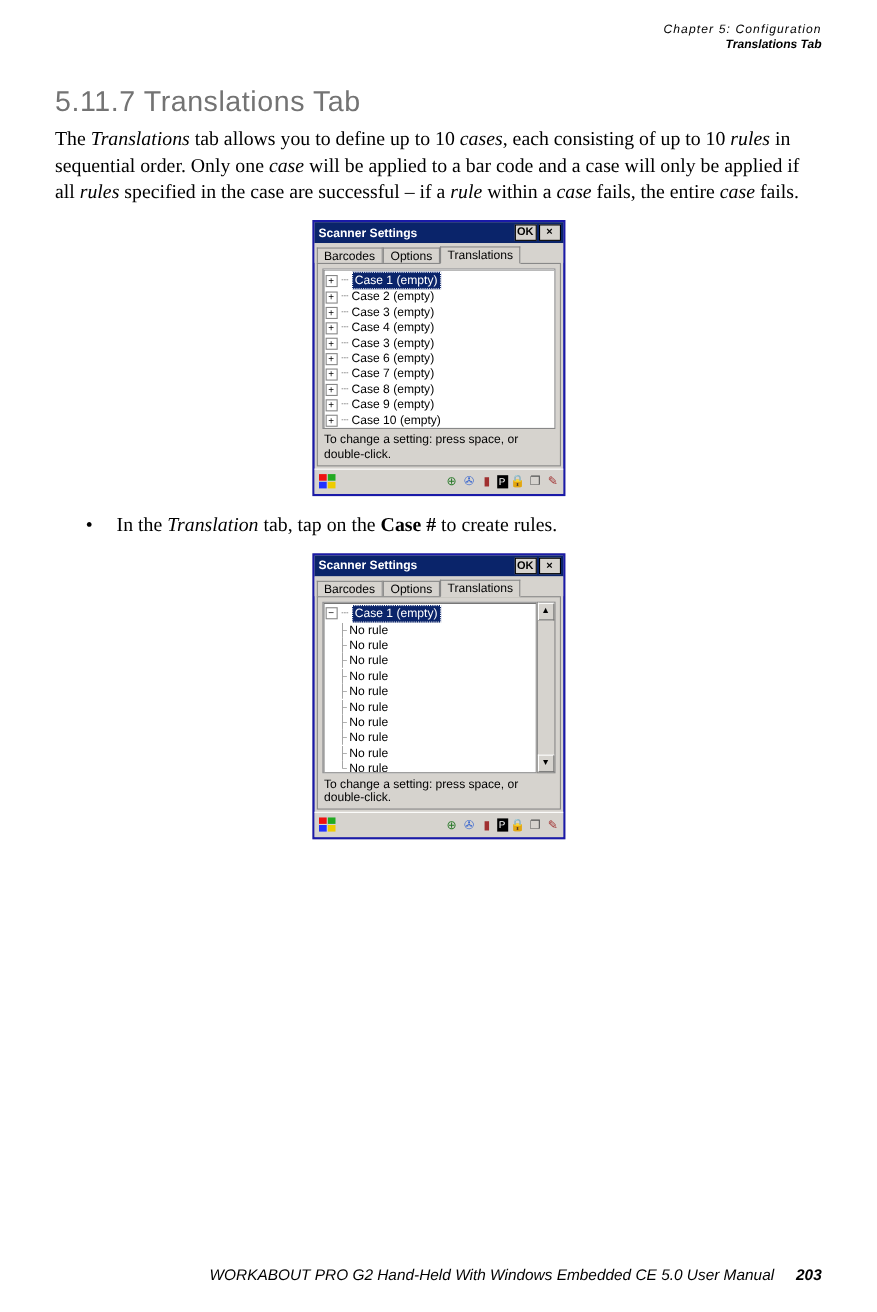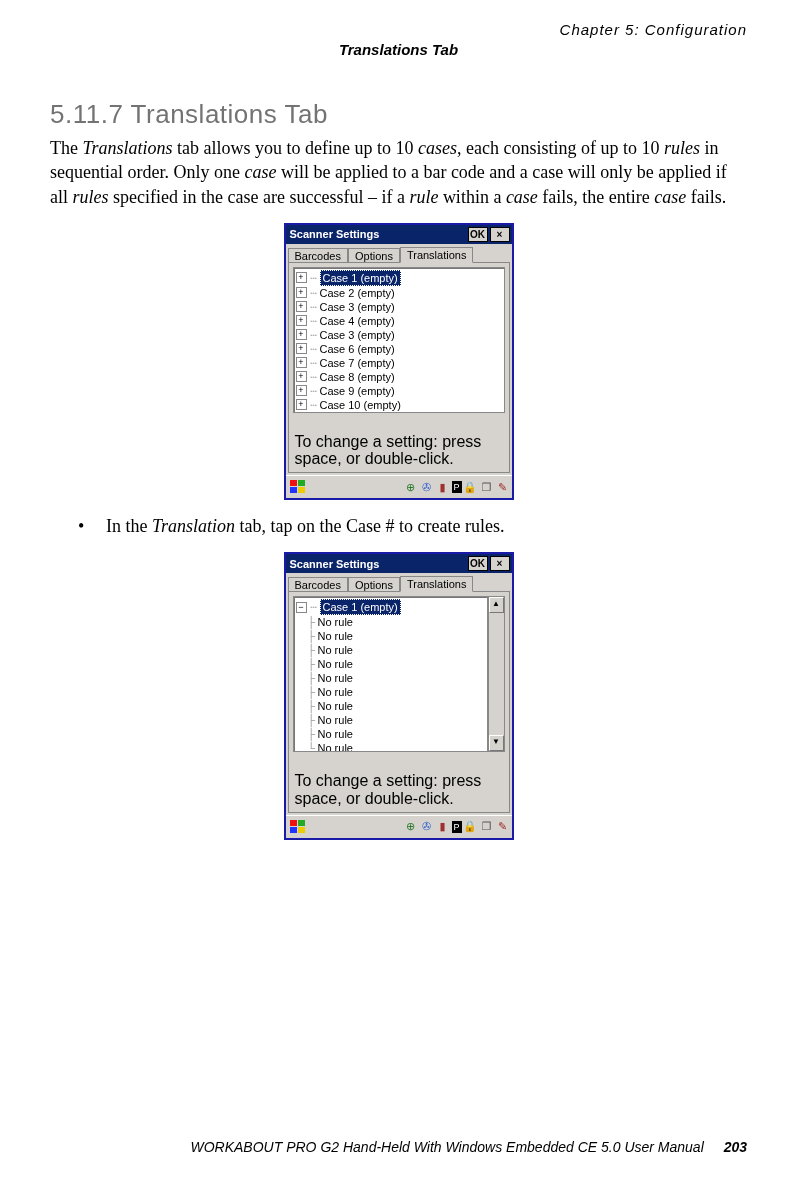--- a/index.html
+++ b/index.html
@@ -14,26 +14,26 @@
     width: 797px;
     height: 1193px;
     position: relative;
     box-sizing: border-box;
     padding: 20px 50px 30px 50px;
   }
   .running-head {
     text-align: right;
     font-style: italic;
     font-family: Arial, Helvetica, sans-serif;
-    font-size: 15px;
+    font-size: 11px;
     line-height: 1.3;
-    margin-bottom: 40px;
+    margin-bottom: 28px;
   }
   .running-head .line1 { font-weight: normal; letter-spacing: 1px; }
-  .running-head .line2 { font-weight: bold; font-style: italic; text-align: center; }
+  .running-head .line2 { font-weight: bold; font-style: italic; }
   .section-heading {
     font-family: Arial, Helvetica, sans-serif;
     font-stretch: condensed;
     color: #737373;
     font-size: 26px;
     font-weight: 400;
     letter-spacing: 0.5px;
     margin: 0 0 6px 0;
   }
   .body-text {
@@ -43,21 +43,21 @@
   }
   .body-text .it { font-style: italic; }
   .bullet-row {
     display: flex;
     font-size: 18px;
     line-height: 1.35;
     margin: 14px 0 14px 28px;
   }
   .bullet-dot { width: 28px; flex: none; }
   .bullet-text .it { font-style: italic; }
-  .bullet-text .bold { font-weight: normal; }
+  .bullet-text .bold { font-weight: bold; }
   .figure-wrap {
     display: flex;
     justify-content: center;
     margin: 6px 0 10px 0;
   }
   
   .ce-window {
     width: 230px;
     border: 2px solid #1a1aa8;
     background: #d6d3ce;
@@ -155,22 +155,22 @@
     margin-right: 2px;
   }
   .tree-label { }
   .tree-label.selected {
     background: #0a246a;
     color: #fff;
     padding: 0 2px;
     border: 1px dotted #fff;
   }
   .ce-hint {
-    font-size: 16px;
-    padding: 20px 2px 0 2px;
+    font-size: 11px;
+    padding: 4px 2px 0 2px;
     line-height: 1.1;
   }
   .ce-taskbar {
     display: flex;
     align-items: center;
     justify-content: space-between;
     background: #d6d3ce;
     border-top: 1px solid #fff;
     height: 22px;
     padding: 0 2px;
@@ -209,21 +209,21 @@
     text-align: center;
     line-height: 12px;
   }
   .tree-with-scroll {
     display: flex;
     height: 156px;
   }
   .tree-with-scroll .ce-tree { flex:1; height:auto; }
   .footer {
     position: absolute;
-    bottom: 38px;
+    bottom: 26px;
     right: 50px;
     left: 50px;
     text-align: right;
     font-family: Arial, Helvetica, sans-serif;
     font-style: italic;
     font-size: 14px;
   }
   .footer .pnum { font-weight: bold; font-style: italic; margin-left: 16px; }
 </style>
 </head>

